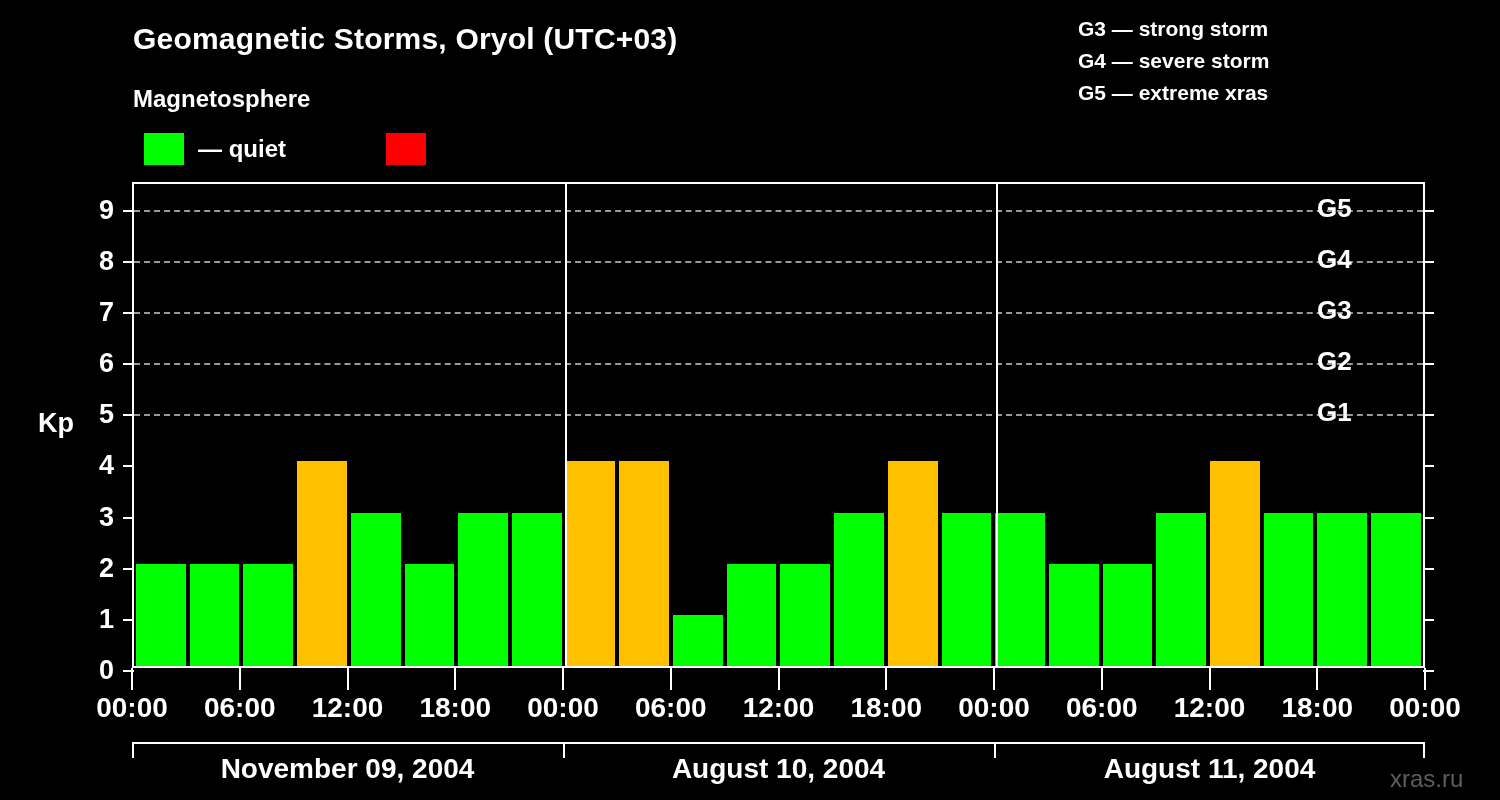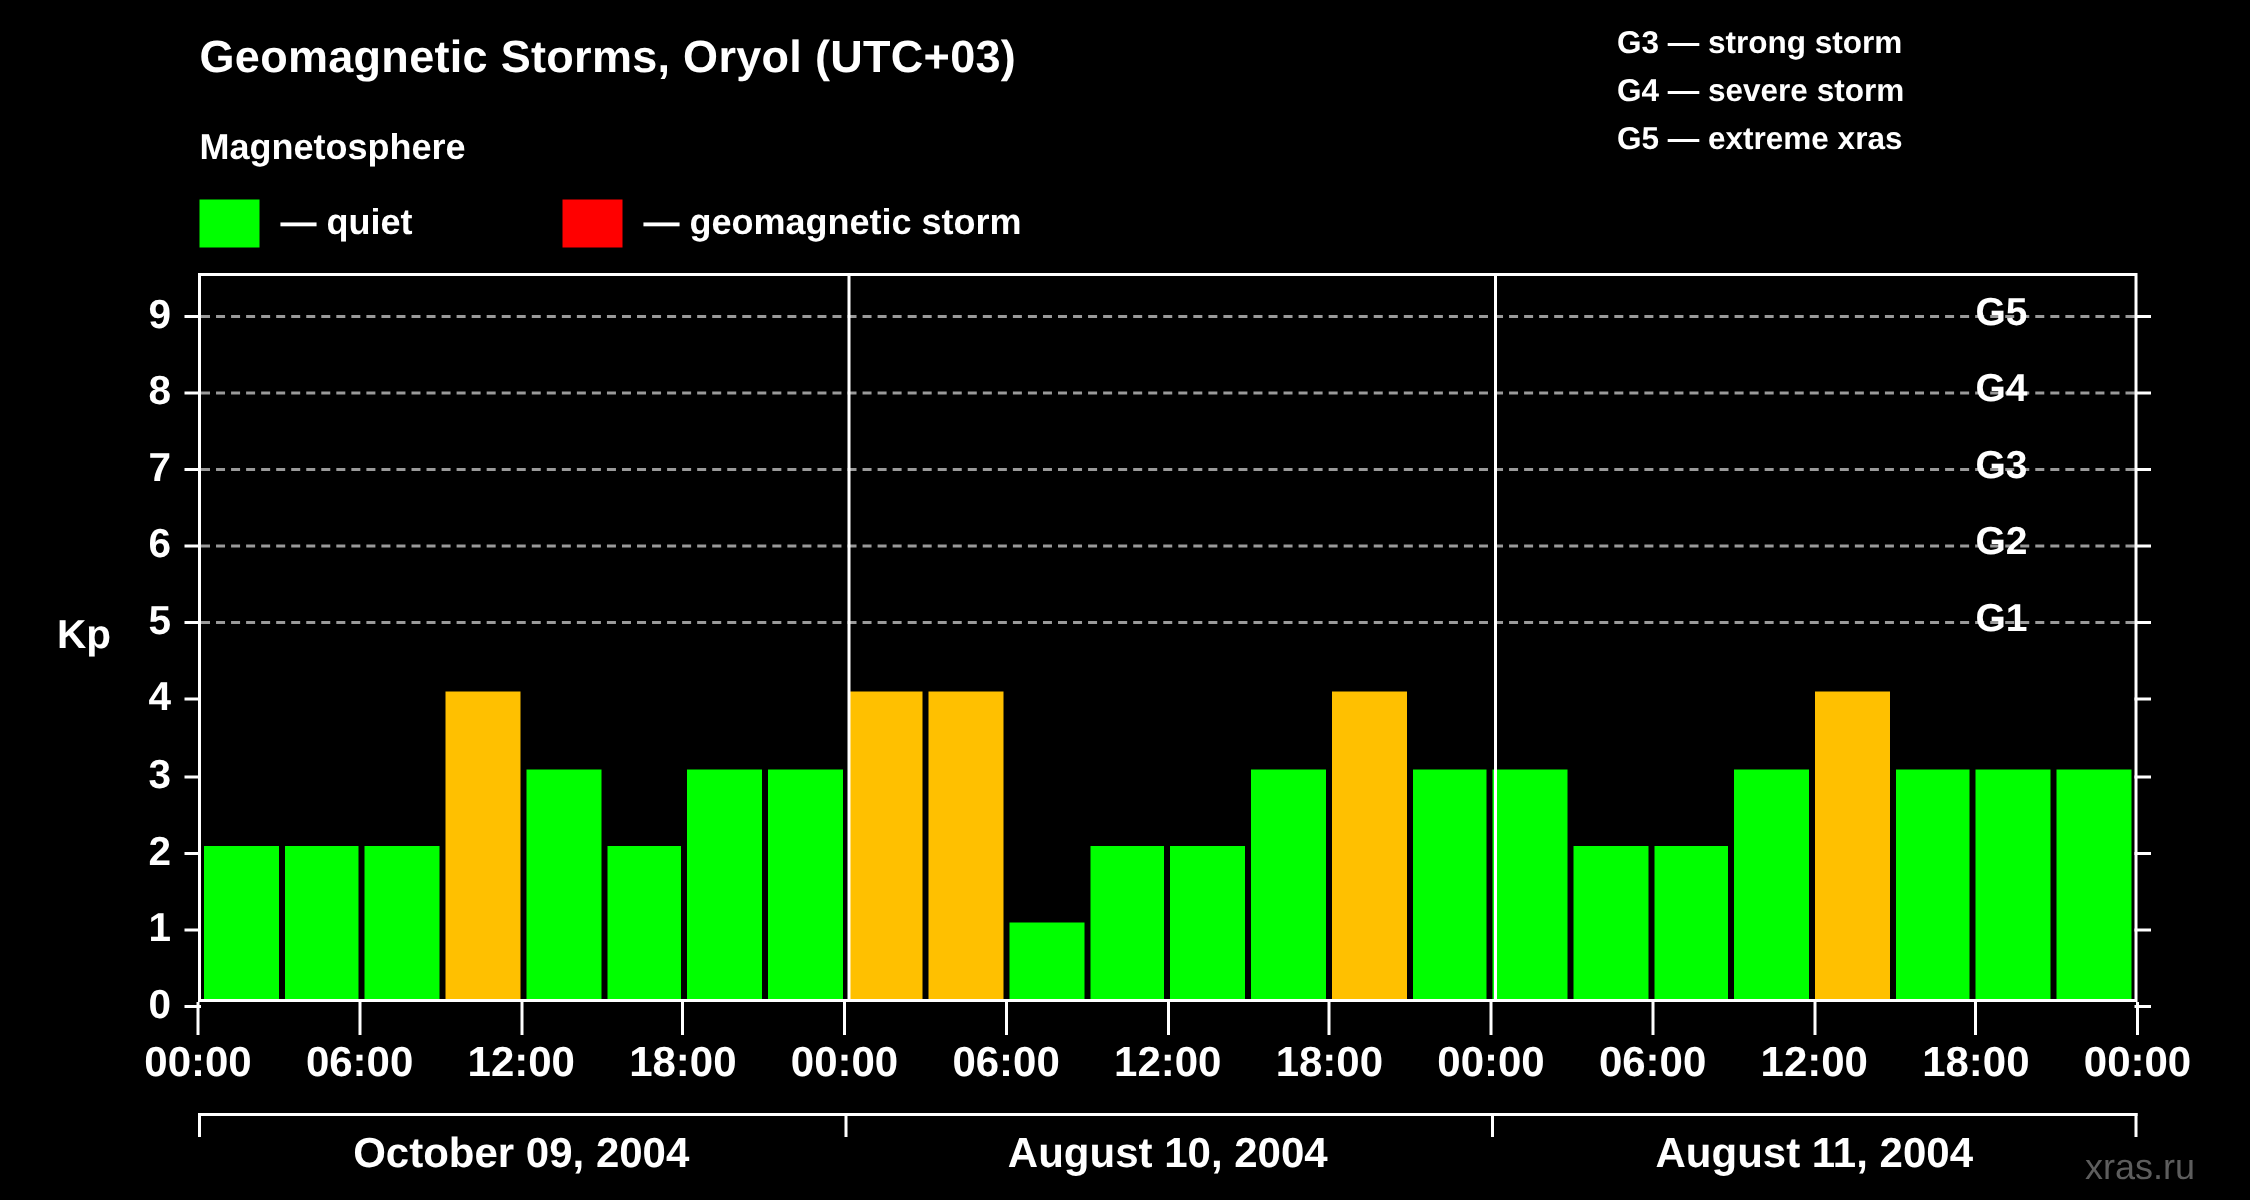--- a/index.html
+++ b/index.html
@@ -3,21 +3,21 @@
 <meta charset="utf-8">
 <style>
   html,body{margin:0;padding:0;background:#000;}
   body{width:1500px;height:800px;position:relative;overflow:hidden;
        font-family:"Liberation Sans",sans-serif;color:#fff;}
 
   .title{position:absolute;left:133px;top:22px;font-size:30px;font-weight:bold;letter-spacing:.2px;}
 
   .ms-label{position:absolute;left:133px;top:85px;font-size:24px;font-weight:bold;}
 
-  .legend{position:absolute;left:133px;top:133px;display:flex;align-items:flex-start;}
+  .legend{position:absolute;left:144px;top:133px;display:flex;align-items:flex-start;}
   .legend-item{display:flex;align-items:center;}
   .swatch{width:40px;height:32px;display:inline-block;}
   .legend-text{font-size:24px;font-weight:bold;margin-left:14px;white-space:nowrap;}
 
   .gscale{position:absolute;left:1078px;top:13px;font-size:21px;font-weight:bold;line-height:32px;}
   .gscale div{white-space:nowrap;}
 
   
   .plot{position:absolute;left:132px;top:182px;width:1293px;height:486px;
         border:2px solid #fff;box-sizing:border-box;}
@@ -54,21 +54,20 @@
 <div class="title">Geomagnetic Storms, Oryol (UTC+03)</div>
 <div class="ms-label">Magnetosphere</div>
 
 <div class="legend" id="legend">
     <div class="legend-item" style="margin-left: 0px;">
       <span class="swatch" style="background: rgb(0, 255, 0);"></span>
       <span class="legend-text">— quiet</span>
     </div>
     <div class="legend-item" style="margin-left: 100px;">
       <span class="swatch" style="background: rgb(255, 0, 0);"></span>
-      <span class="legend-text">— geomagnetic storm</span>
     </div>
   </div>
 
 <div class="gscale" id="gscale">
     <div>G3 — strong storm</div>
     <div>G4 — severe storm</div>
     <div>G5 — extreme xras</div>
   </div>
 
 <div class="axis-kp">Kp</div>
@@ -220,15 +219,15 @@
 <div class="xlabel" style="left: 1209.5px;">12:00</div>
 <div class="xtick" style="left: 1316.25px;"></div>
 <div class="xlabel" style="left: 1317.25px;">18:00</div>
 <div class="xtick" style="left: 1424px;"></div>
 <div class="xlabel" style="left: 1425px;">00:00</div>
 <div class="datebar" style="left: 132px; width: 1293px;"></div>
 <div class="datetick" style="left: 132px;"></div>
 <div class="datetick" style="left: 563px;"></div>
 <div class="datetick" style="left: 994px;"></div>
 <div class="datetick" style="left: 1423px;"></div>
-<div class="datelabel" style="left: 347.5px;">October 09, 2004</div>
+<div class="datelabel" style="left: 347.5px;">November 09, 2004</div>
 <div class="datelabel" style="left: 778.5px;">August 10, 2004</div>
 <div class="datelabel" style="left: 1209.5px;">August 11, 2004</div>
 
 </body></html>

